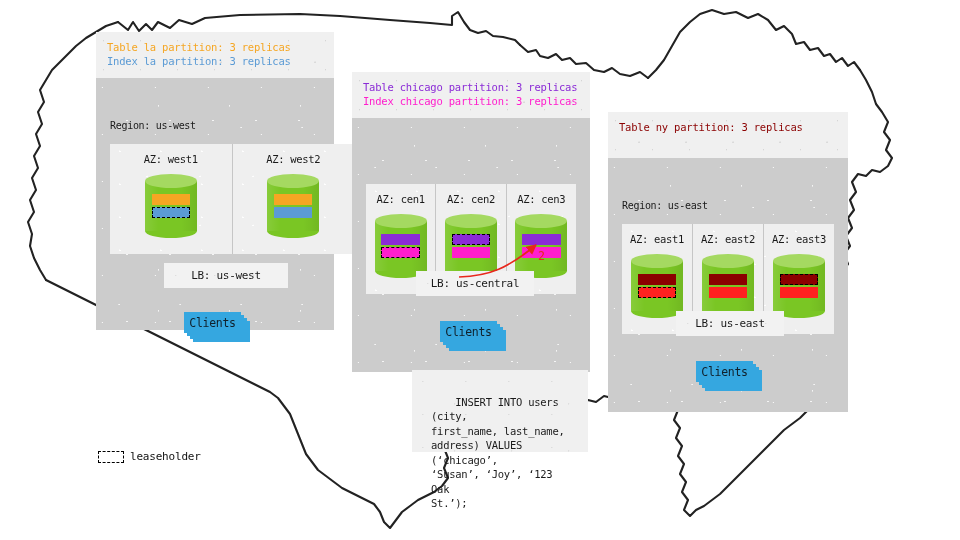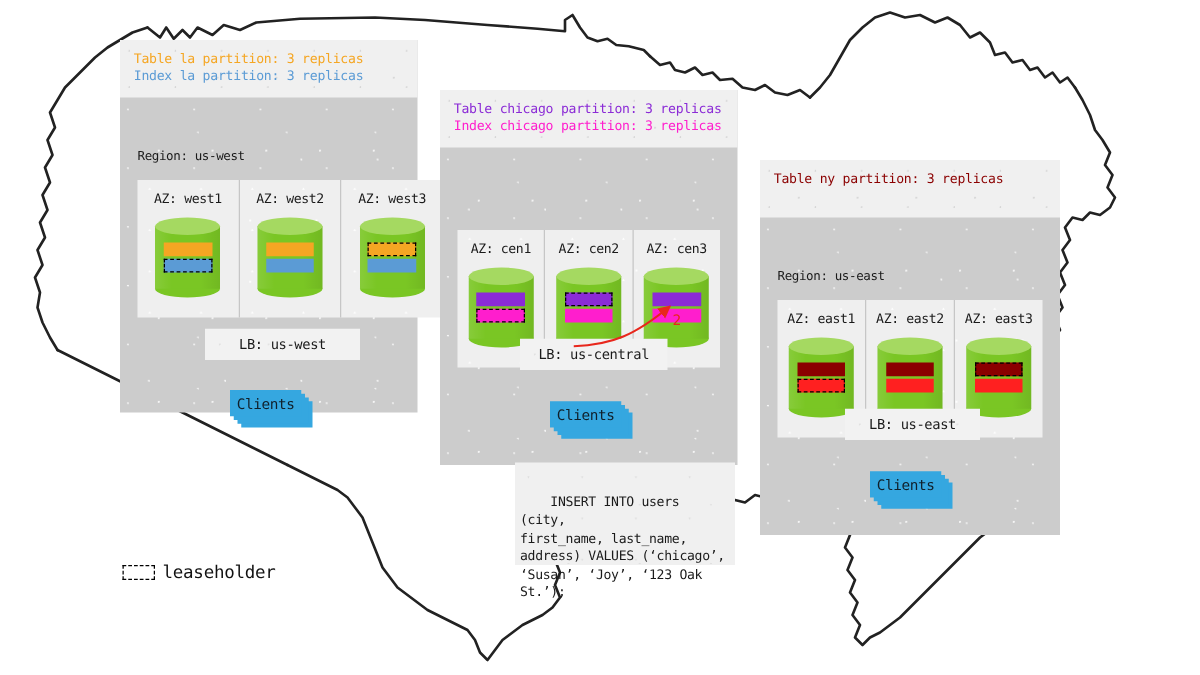--- a/index.html
+++ b/index.html
@@ -111,28 +111,28 @@
   }
 
   
   .sql{
     position:absolute;z-index:9;
     background:#f0f0f0;
     background-image:
       radial-gradient(circle at 25% 35%, rgba(200,200,200,.5) 0.6px, transparent 0.9px),
       radial-gradient(circle at 75% 72%, rgba(200,200,200,.45) 0.6px, transparent 0.9px);
     background-size:43px 33px,57px 47px;
-    box-sizing:border-box;padding:10px 4px;
+    box-sizing:border-box;padding:10px 19px;
     font-size:10.5px;line-height:14.5px;color:#1a1a1a;white-space:pre-wrap;letter-spacing:-0.25px;
   }
 
   
   .legend{position:absolute;z-index:9;display:flex;align-items:center;gap:6px;}
   .legend .sw{width:26px;height:12px;border:1.6px dashed #000;box-sizing:border-box;}
-  .legend .lt{font-size:14px;color:#111;letter-spacing:-0.2px;font-family:"DejaVu Sans Mono","Liberation Mono",monospace;}
+  .legend .lt{font-size:11px;color:#111;letter-spacing:-0.2px;font-family:"DejaVu Sans Mono","Liberation Mono",monospace;}
 
   .arrowlayer{position:absolute;left:0;top:0;width:960px;height:540px;z-index:8;pointer-events:none;}
 </style>
 </head>
 <body>
 
 <div id="stage">
 
   <svg id="usmap" viewBox="0 0 960 540">
     <g fill="none" stroke="#222222" stroke-width="2.1" stroke-linejoin="round" stroke-linecap="round">
@@ -228,31 +228,20 @@
         <div class="azlabel">AZ: west2</div>
         <div class="cyl" style="width:52px;height:64px;">
           <div class="bot"></div>
           <div class="body"></div>
           <div class="bodysh"></div>
           <div class="top"></div>
           <div class="band" style="top:20px;background:#f5a623;"></div>
           <div class="band" style="top:33px;background:#5b9bd5;"></div>
         </div>
       </div>
-      <div class="azcell">
-        <div class="azlabel">AZ: west3</div>
-        <div class="cyl" style="width:52px;height:64px;">
-          <div class="bot"></div>
-          <div class="body"></div>
-          <div class="bodysh"></div>
-          <div class="top"></div>
-          <div class="band lease" style="top:20px;background:#f5a623;"></div>
-          <div class="band" style="top:33px;background:#5b9bd5;"></div>
-        </div>
-      </div>
     </div>
 
     <div class="lb" style="left:68px;top:231px;width:124px;height:25px;">LB: us-west</div>
 
     <div class="clients" style="left:88px;top:280px;width:66px;height:30px;">
       <div class="sh" style="left:9px;top:9px;width:57px;height:21px;"></div>
       <div class="sh" style="left:6px;top:6px;width:57px;height:21px;"></div>
       <div class="sh" style="left:3px;top:3px;width:57px;height:21px;"></div>
       <div class="face" style="width:57px;height:21px;">Clients</div>
     </div>
@@ -303,21 +292,21 @@
     <div class="lb" style="left:64px;top:199px;width:118px;height:25px;">LB: us-central</div>
 
     <div class="clients" style="left:88px;top:249px;width:66px;height:30px;">
       <div class="sh" style="left:9px;top:9px;width:57px;height:21px;"></div>
       <div class="sh" style="left:6px;top:6px;width:57px;height:21px;"></div>
       <div class="sh" style="left:3px;top:3px;width:57px;height:21px;"></div>
       <div class="face" style="width:57px;height:21px;">Clients</div>
     </div>
   </div>
 
-  <div class="region" style="left:608px;top:112px;width:240px;height:300px;margin-top:16px;">
+  <div class="region" style="left:608px;top:112px;width:240px;height:300px;">
     <div class="hdr" style="height:46px;">
       <div style="color:#8b0000;">Table ny partition: 3 replicas</div>
     </div>
     <div class="regtitle" style="left:14px;top:88px;">Region: us-east</div>
 
     <div class="azbox" style="left:14px;top:112px;width:212px;height:110px;">
       <div class="azcell">
         <div class="azlabel">AZ: east1</div>
         <div class="cyl" style="width:52px;height:64px;">
           <div class="bot"></div>

